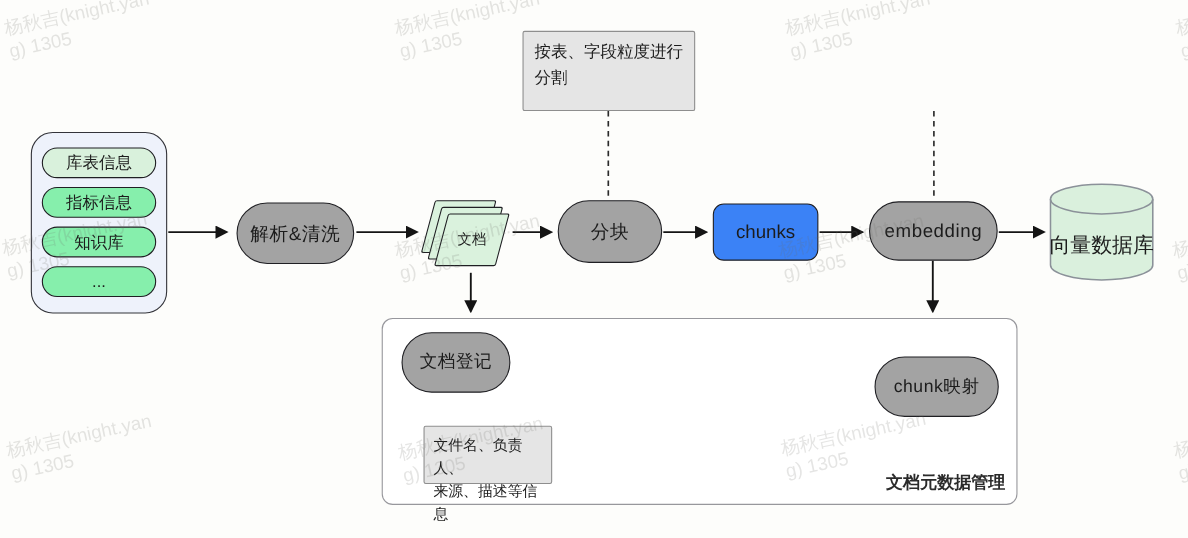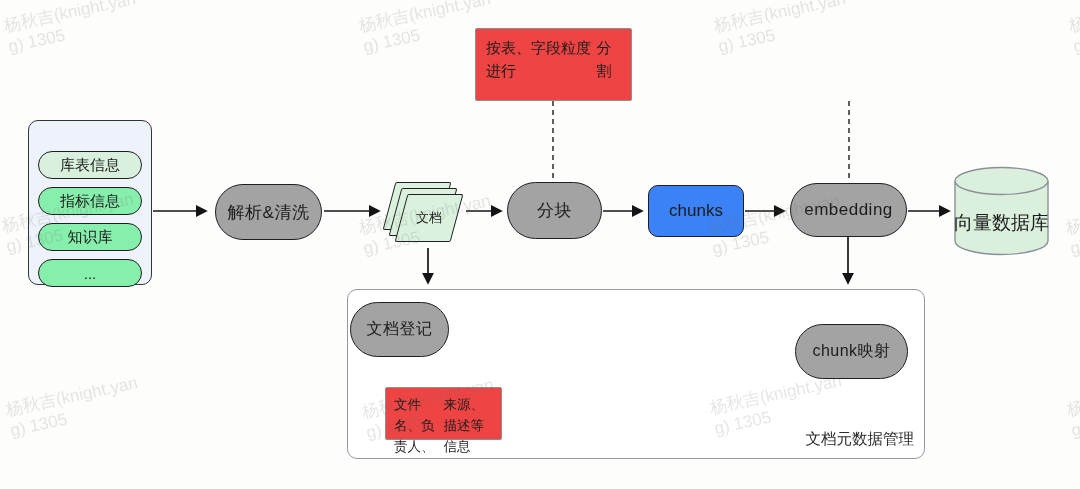--- a/index.html
+++ b/index.html
@@ -11,36 +11,36 @@
   }
   .layer-connectors{position:absolute;left:0;top:0;z-index:4;}
   .node{position:absolute;z-index:6;box-sizing:border-box;display:flex;align-items:center;justify-content:center;}
   
   .stadium{
     background:#a3a3a3;border:1.6px solid #1f1f23;border-radius:999px;
     font-size:17px;letter-spacing:.5px;
   }
   
   .panel{
-    background:#eef2fb;border:1.4px solid #33343a;border-radius:10px;
-    flex-direction:column;justify-content:flex-start;padding-top:30px;gap:8px;
+    background:#eef2fb;border:1.4px solid #33343a;border-radius:20px;
+    flex-direction:column;justify-content:flex-start;padding-top:13px;gap:8px;
   }
   .pill{
     box-sizing:border-box;width:104px;height:28px;border:1.4px solid #1f1f23;border-radius:999px;
     background:#86efac;display:flex;align-items:center;justify-content:center;font-size:15px;flex:0 0 auto;
   }
   .pill.green{background:#d9f1dc;}
   
   .rect-node{
     background:#3b82f6;border:1.6px solid #1f1f23;border-radius:10px;font-size:17px;
   }
   
   .note{
-    background:#ef4444;border:1px solid #8e8e8e;border-radius:2px;
-    flex-direction:row;align-items:flex-start;justify-content:flex-start;
+    background:#e5e5e5;border:1px solid #8e8e8e;border-radius:2px;
+    flex-direction:column;align-items:flex-start;justify-content:flex-start;
     padding:7px 10px;font-size:15px;line-height:23px;
   }
   .note.small{font-size:13.5px;line-height:21px;padding:6px 8px;}
   
   .meta-container{
     background:#ffffff;border:1.3px solid #97979c;border-radius:10px;z-index:5;
   }
   .meta-title{
     position:absolute;right:10px;bottom:8px;font-size:15.5px;color:#2b2b2b;z-index:6;
   }
@@ -137,25 +137,25 @@
     </svg>
     <div class="cyl-label">向量数据库</div>
   </div>
 
   <div class="node note" style="left:475px;top:28px;width:157px;height:73px;">
     <span>按表、字段粒度进行</span>
     <span>分割</span>
   </div>
 
 
-  <div class="node meta-container" style="left:347px;top:289px;width:578px;height:170px;">
+  <div class="node meta-container" style="left:347px;top:289px;width:578px;height:170px;font-weight:bold;">
     <div class="meta-title">文档元数据管理</div>
   </div>
 
-  <div class="node stadium" style="left:350px;top:302px;width:99px;height:55px;font-size:16px;">
+  <div class="node stadium" style="left:365px;top:302px;width:99px;height:55px;font-size:16px;">
     <span>文档登记</span>
   </div>
 
   <div class="node stadium" style="left:795px;top:300px;width:113px;height:55px;font-size:16px;margin-top:24px;">
     <span>chunk映射</span>
   </div>
 
   <div class="node note small" style="left:357px;top:387px;width:117px;height:53px;margin-left:28px;">
     <span>文件名、负责人、</span>
     <span>来源、描述等信息</span>

